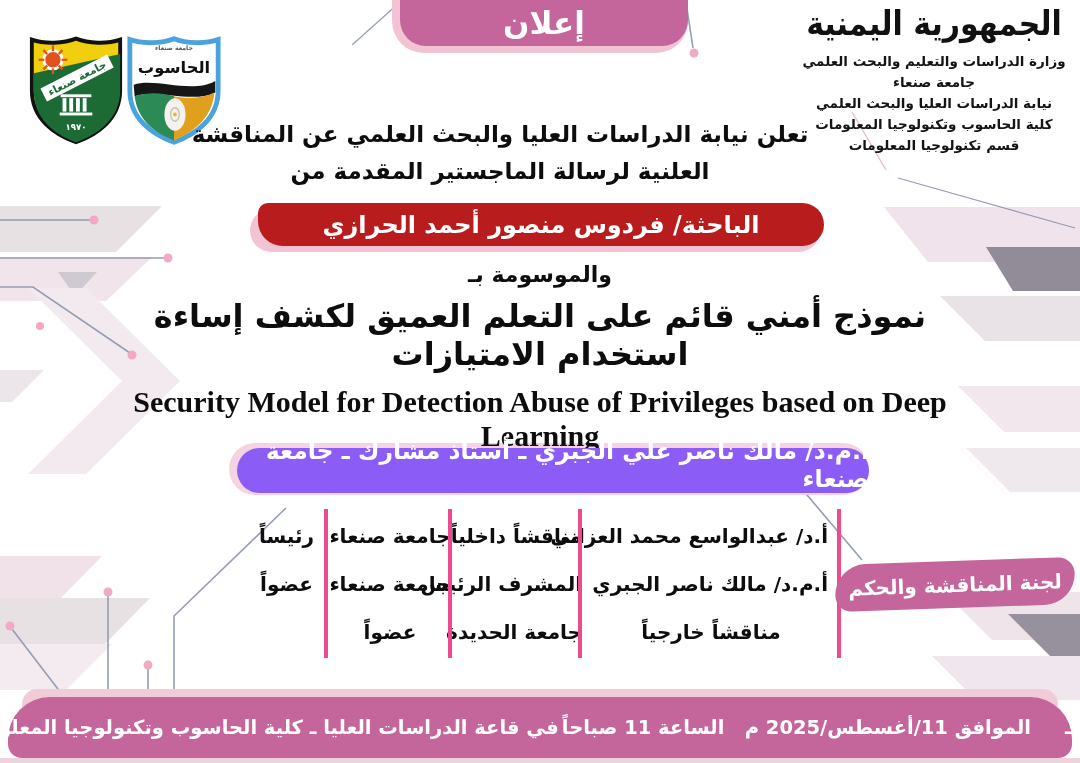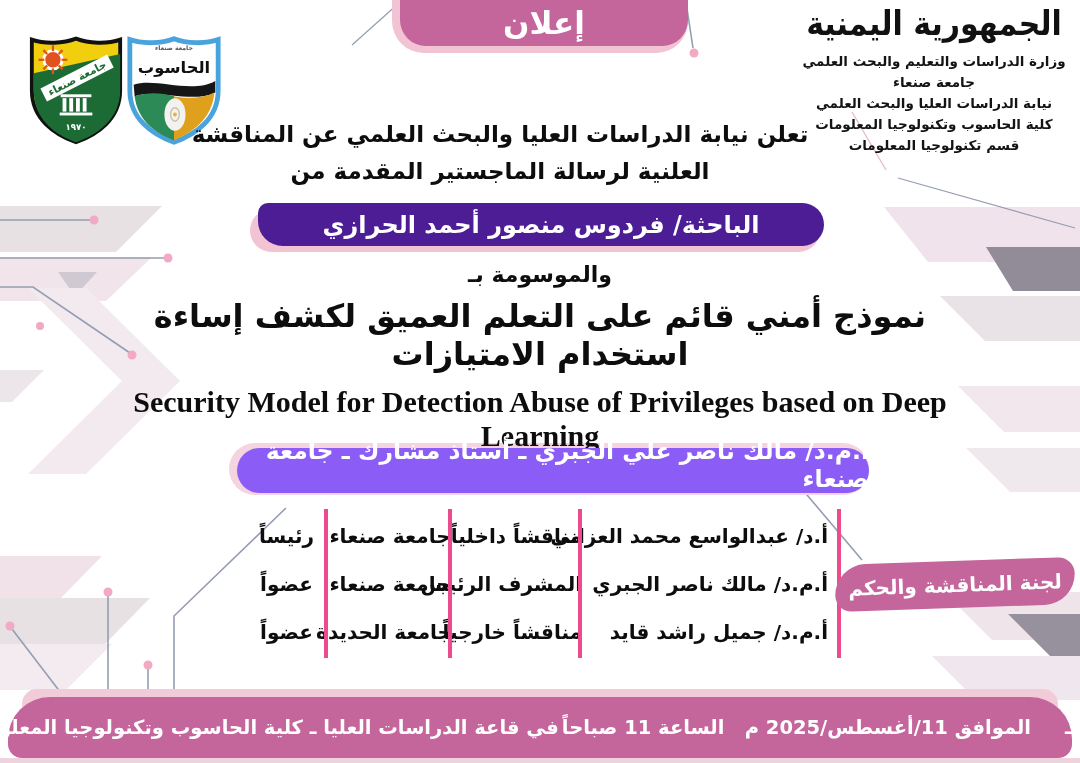--- a/index.html
+++ b/index.html
@@ -32,21 +32,21 @@
   }
   .gov-line{font-size:13.5px;font-weight:bold;line-height:1.55;color:#141414;}
   
   .logos{left:28px;top:34px;z-index:2;display:flex;gap:2px;}
   
   .intro{left:160px;top:116px;width:680px;text-align:center;direction:rtl;z-index:2;
     font-size:23px;font-weight:bold;line-height:37px;color:#0d0d0d;}
   
   .researcher-shadow{left:250px;top:209px;width:570px;height:43px;background:#f2c3d3;border-radius:26px;z-index:1;}
   .researcher-banner{
-    left:258px;top:203px;width:566px;height:43px;background:#4c1d95;border-radius:12px 26px 26px 30px;
+    left:258px;top:203px;width:566px;height:43px;background:#b91c1c;border-radius:12px 26px 26px 30px;
     display:flex;align-items:center;justify-content:center;z-index:2;
     color:#fff;font-size:24px;font-weight:bold;direction:rtl;
   }
   
   .thesis{left:105px;top:262px;width:870px;text-align:center;direction:rtl;z-index:2;color:#0d0d0d;}
   .titled-label{font-size:22px;font-weight:bold;margin-bottom:10px;}
   .title-ar{font-size:32px;font-weight:bold;margin-bottom:12px;}
   .title-en{font-size:30px;font-weight:bold;direction:ltr;
     font-family:"Liberation Serif","DejaVu Serif",serif;margin-bottom:12px;}
   .supervision-label{font-size:22px;font-weight:bold;}
@@ -230,21 +230,20 @@
     <div class="c-univ">جامعة صنعاء</div>
     <div class="c-pos">رئيساً</div>
   </div>
   <div class="c-row">
     <div class="c-name">أ.م.د/ مالك ناصر الجبري</div>
     <div class="c-role">المشرف الرئيس</div>
     <div class="c-univ">جامعة صنعاء</div>
     <div class="c-pos">عضواً</div>
   </div>
   <div class="c-row">
-    <div class="c-name">أ.م.د/ جميل راشد قايد</div>
     <div class="c-role">مناقشاً خارجياً</div>
     <div class="c-univ">جامعة الحديدة</div>
     <div class="c-pos">عضواً</div>
   </div>
 </div>
 
 <div class="abs committee-label">
   <span>لجنة المناقشة والحكم</span>
 </div>
 

